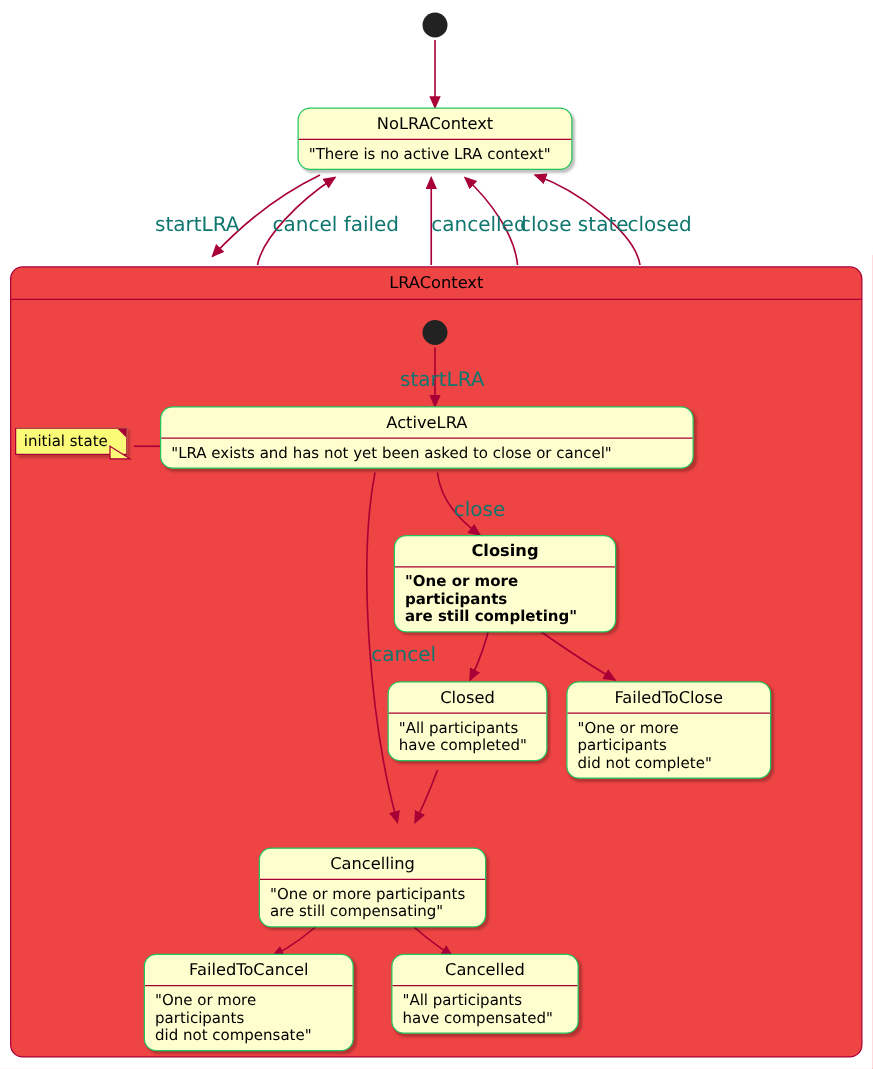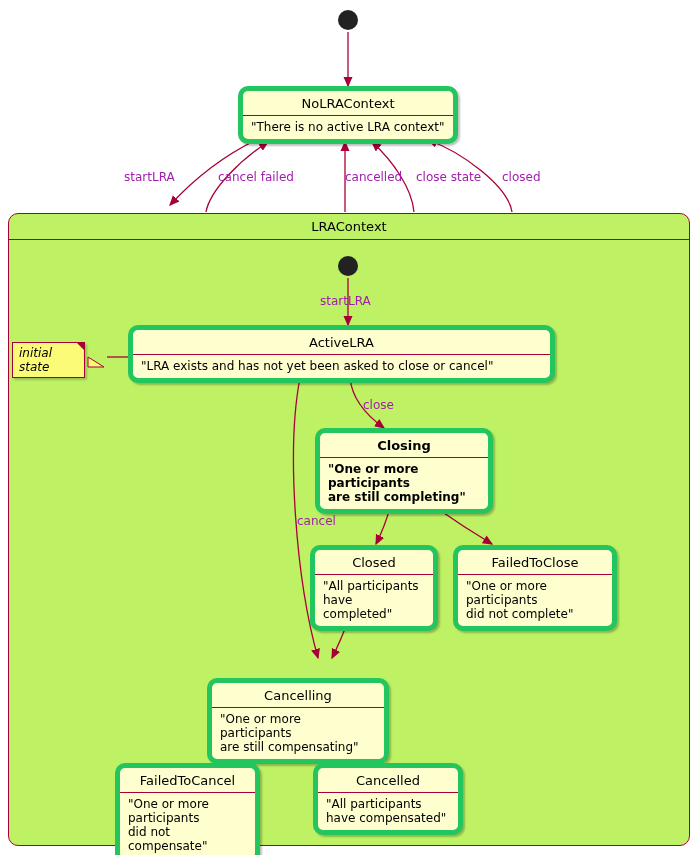--- a/index.html
+++ b/index.html
@@ -22,21 +22,21 @@
     left: 0;
     top: 0;
     width: 698px;
     height: 855px;
     overflow: visible;
   }
   .state-box {
     position: absolute;
     box-sizing: border-box;
     background: #fefece;
-    border: 5px solid #22c55e;
+    border: 1px solid #22c55e;
     border-radius: 10px;
     box-shadow: 2px 2px 2px rgba(0,0,0,0.25);
   }
   .state-title {
     text-align: center;
     color: #000000;
     font-size: 13px;
     padding: 5px 10px 4px 10px;
     white-space: nowrap;
   }
@@ -48,21 +48,21 @@
   .state-desc {
     color: #000000;
     font-size: 12px;
     padding: 4px 8px 5px 8px;
     line-height: 14px;
     white-space: pre-line;
   }
   .composite {
     position: absolute;
     box-sizing: border-box;
-    background: #bef264;
+    background: #ef4444;
     border: 1px solid #a80036;
     border-radius: 10px;
   }
   .composite-title {
     text-align: center;
     color: #000000;
     font-size: 13px;
     padding: 5px 10px 5px 10px;
   }
   .composite-divider {
@@ -71,22 +71,22 @@
   }
   .start-dot {
     position: absolute;
     width: 20px;
     height: 20px;
     border-radius: 50%;
     background: #222222;
   }
   .edge-label {
     position: absolute;
-    color: #a21caf;
-    font-size: 12px;
+    color: #0f766e;
+    font-size: 16px;
     white-space: nowrap;
     text-align: center;
   }
   .note {
     position: absolute;
     box-sizing: border-box;
     background: #fbfb77;
     border: 1px solid #a80036;
     font-size: 12px;
     color: #000000;
@@ -187,35 +187,35 @@
 did not complete"</div>
   </div>
 
   <div class="state-box" style="left:207px; top:662px; width:182px;margin-top:16px;">
     <div class="state-title">Cancelling</div>
     <div class="state-divider"></div>
     <div class="state-desc">"One or more participants
 are still compensating"</div>
   </div>
 
-  <div class="state-box" style="left:115px; top:763px; width:145px;">
+  <div class="state-box" style="left:115px; top:763px; width:168px;">
     <div class="state-title">FailedToCancel</div>
     <div class="state-divider"></div>
     <div class="state-desc">"One or more participants
 did not compensate"</div>
   </div>
 
   <div class="state-box" style="left:313px; top:763px; width:150px;">
     <div class="state-title">Cancelled</div>
     <div class="state-divider"></div>
     <div class="state-desc">"All participants
 have compensated"</div>
   </div>
 
-  <div class="note" style="left:12px; top:342px; width:73px;font-style:italic;">
+  <div class="note" style="left:12px; top:342px; width:90px;">
     <span>initial state</span>
     <span class="note-fold"></span>
   </div>
   <svg class="layer">
     <path d="M107,357 L128,357" stroke="#a80036" stroke-width="1.3" fill="none"></path>
     <path d="M88,357 L104,367 L88,367 z" fill="#fbfb77" stroke="#a80036" stroke-width="1"></path>
   </svg>
 
   <div class="edge-label" style="left:124px; top:170px;">startLRA</div>
   <div class="edge-label" style="left:218px; top:170px;">cancel failed</div>

